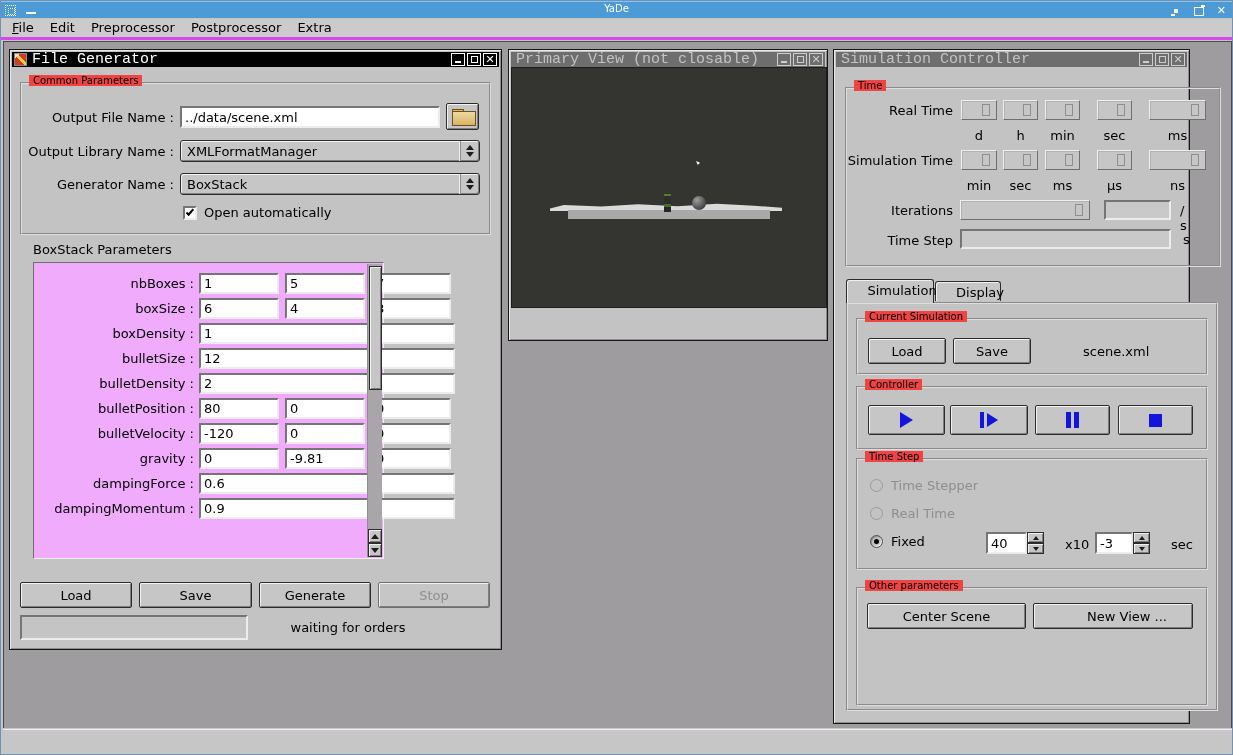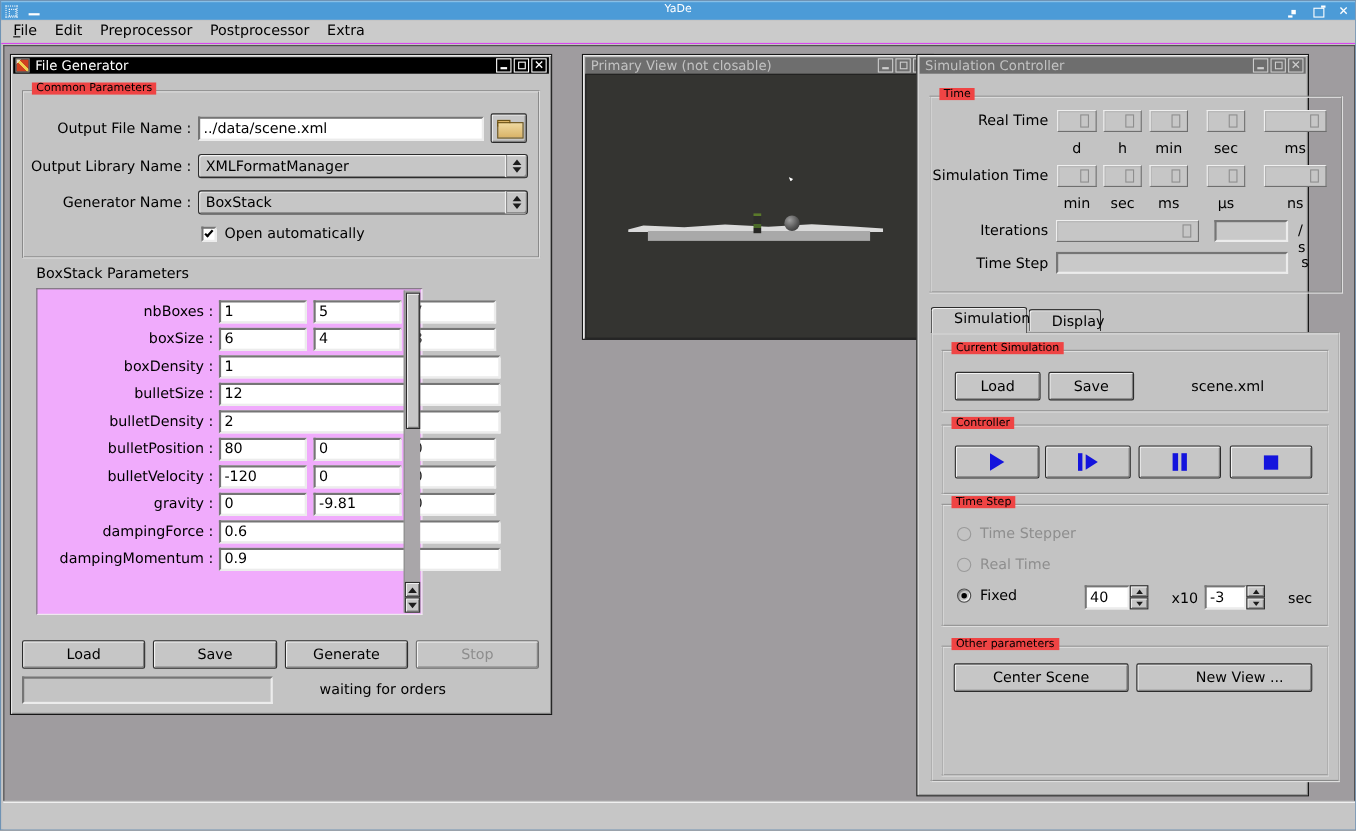--- a/index.html
+++ b/index.html
@@ -17,32 +17,32 @@
   .ico-grid::after { content:''; position:absolute; left:2px; top:2px; width:5px; height:5px; border:1px dotted #fff; }
   .ico-dash { width:10px; height:2px; background:#fff; margin-top:4px; }
   .ico-dot { }
   .ico-dot::after { content:''; position:absolute; left:3px; top:4px; width:4px; height:4px; background:#fff; }
   .ico-dot::before { content:''; position:absolute; left:0; bottom:0; width:4px; height:2px; background:#fff; }
   .ico-max { }
   .ico-max::after { content:''; position:absolute; left:0; bottom:0; width:8px; height:7px; border:1px solid #fff; }
   .ico-max::before { content:''; position:absolute; right:0; top:0; width:4px; height:2px; background:#fff; }
   .ico-x { color:#fff; font-weight:bold; font-size:11px; line-height:11px; }
 
-  .menubar { position:absolute; left:0; top:18px; right:0; height:21px; background:#cbcbcb; border-bottom:1px solid #d946ef; display:flex; align-items:center; padding-left:5px; }
+  .menubar { position:absolute; left:0; top:18px; right:0; height:21px; background:#cbcbcb; border-bottom:3px solid #d946ef; display:flex; align-items:center; padding-left:5px; }
   .menu-item { padding:2px 10px 3px 6px; font-size:13px; }
 
   .workspace { position:absolute; left:2px; top:40px; width:1229px; height:687px; background:#9f9c9f; border:1px solid #4a4a4a; border-bottom:none; }
   .statusbar { position:absolute; left:2px; top:728px; width:1229px; height:25px; background:#c6c6c6; border-top:1px solid #f0f0f0; }
 
   
   .win { position:absolute; background:#c3c3c3; border:1px solid #161616; box-shadow: inset 1px 1px 0 #e9e9e9, inset -1px -1px 0 #8c8c8c; }
   .wtitle { position:absolute; left:2px; top:2px; right:2px; height:15px; display:flex; align-items:center; gap:2px; padding:0 2px; }
   .wtitle.active { background:#000; color:#fff; }
   .wtitle.inactive { background:#6e6e6e; color:#c2c2c2; }
-  .wt-text { flex:1; font-size:12px; padding-left:3px; white-space:nowrap; overflow:hidden; }
+  .wt-text { flex:1; font-size:15px; padding-left:3px; white-space:nowrap; overflow:hidden;font-family:Liberation Mono, monospace; }
   .wbtn { width:14px; height:13px; border:1px solid #fff; flex:none; display:flex; align-items:center; justify-content:center; position:relative; }
   .inactive .wbtn { border-color:#cdcdcd; }
   .wg-min { position:absolute; left:3px; bottom:2px; width:6px; height:2px; background:#fff; }
   .inactive .wg-min { background:#cdcdcd; }
   .wg-max { width:7px; height:7px; border:1px solid #fff; }
   .inactive .wg-max { border-color:#cdcdcd; }
   .wg-x { color:#fff; font-size:11px; font-weight:bold; line-height:11px; }
   .inactive .wg-x { color:#cdcdcd; }
 
   .group { position:absolute; border:2px groove #dedede; }
@@ -287,21 +287,21 @@
           <span>Generate</span>
         </div>
       <div class="btn disabled" style="left:368px; top:532px; width:112px; height:26px;">
           <span>Stop</span>
         </div>
 
       <div class="progress" style="left:10px; top:565px; width:228px; height:25px;"></div>
       <div class="flabel" style="left:220px; top:570px; width:236px; text-align:center;">waiting for orders</div>
     </div>
 
-    <div class="win" id="win-pv" style="left:504px; top:7px; width:320px; height:260px;margin-left:21px;">
+    <div class="win" id="win-pv" style="left:504px; top:7px; width:320px; height:292px;">
       <div class="wtitle inactive">
         <span class="wt-text">Primary View (not closable)</span>
         <span class="wbtn">
             <span class="wg-min"></span>
           </span>
         <span class="wbtn">
             <span class="wg-max"></span>
           </span>
         <span class="wbtn">
             <span class="wg-x">✕</span>

